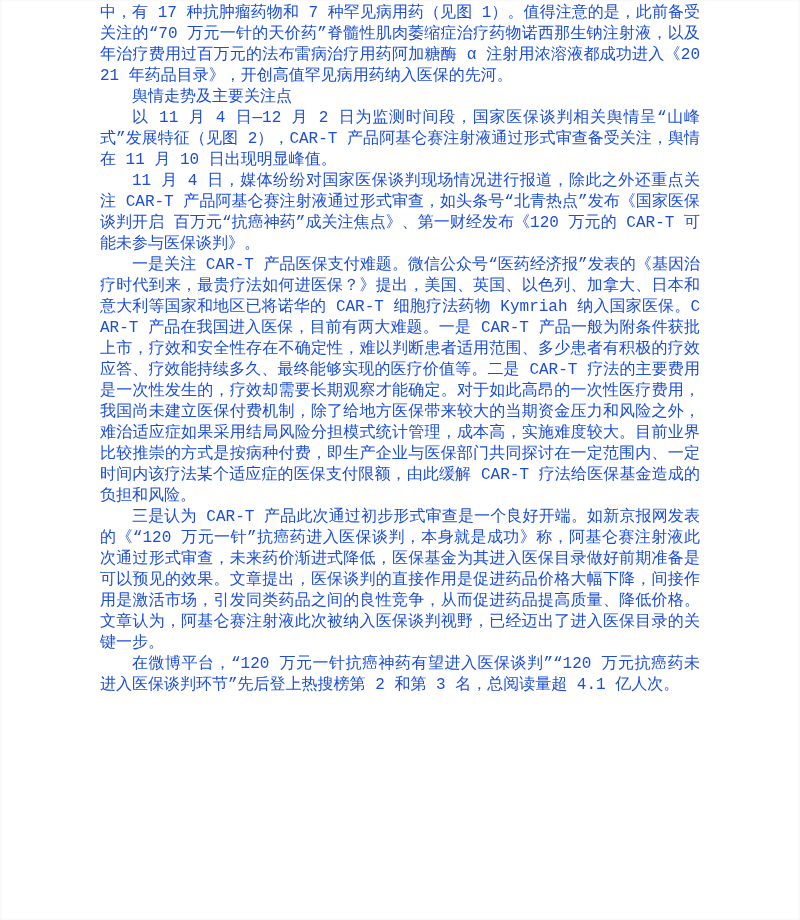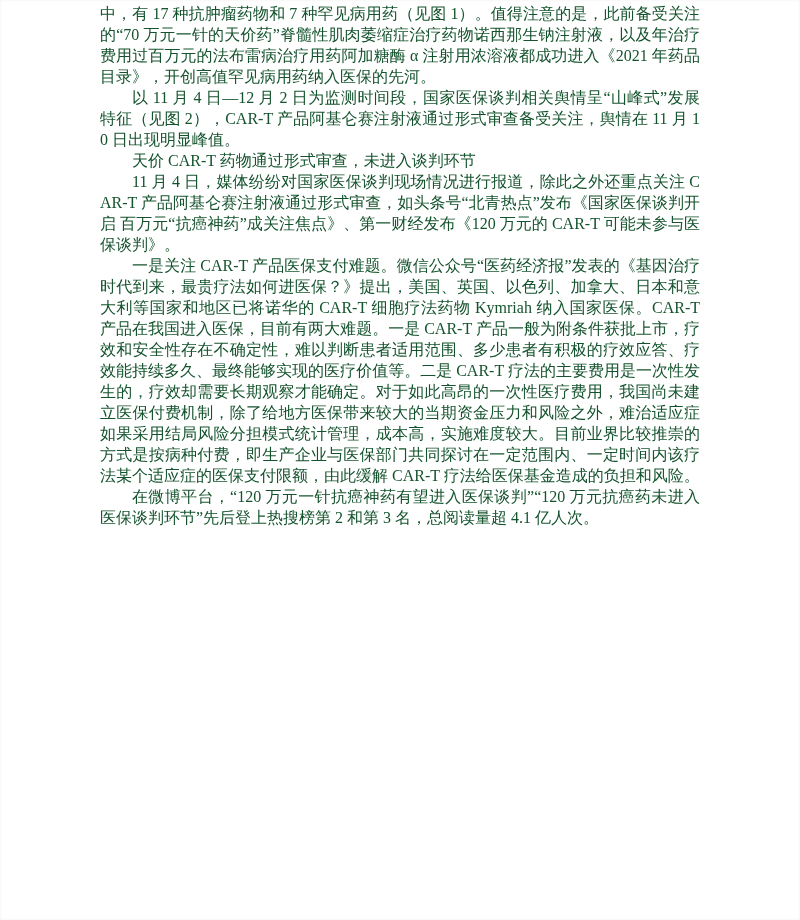--- a/index.html
+++ b/index.html
@@ -12,39 +12,40 @@
     height: 920px;
     overflow: hidden;
   }
   .page {
     box-sizing: border-box;
     width: 800px;
     height: 920px;
     padding: 3px 100px 0 100px;
     background: #ffffff;
     box-shadow: inset 0 0 3px rgba(0,0,0,0.07);
-    font-family: Liberation Serif, serif;
+    font-family: Liberation Mono, monospace;
     font-size: 16px;
     line-height: 21px;
-    color: #14532d;
+    color: #1d4ed8;
     text-align: justify;
   }
   .para {
     margin: 0;
     padding: 0;
     text-indent: 2em;
     word-break: break-all;
   }
   .para.cont {
     text-indent: 0;
   }
 </style>
 </head>
 <body>
 
 <div class="page">
   <p class="para cont">中，有 17 种抗肿瘤药物和 7 种罕见病用药（见图 1）。值得注意的是，此前备受关注的“70 万元一针的天价药”脊髓性肌肉萎缩症治疗药物诺西那生钠注射液，以及年治疗费用过百万元的法布雷病治疗用药阿加糖酶 α 注射用浓溶液都成功进入《2021 年药品目录》，开创高值罕见病用药纳入医保的先河。</p>
+  <p class="para">舆情走势及主要关注点</p>
   <p class="para">以 11 月 4 日—12 月 2 日为监测时间段，国家医保谈判相关舆情呈“山峰式”发展特征（见图 2），CAR-T 产品阿基仑赛注射液通过形式审查备受关注，舆情在 11 月 10 日出现明显峰值。</p>
-  <p class="para">天价 CAR-T 药物通过形式审查，未进入谈判环节</p>
   <p class="para">11 月 4 日，媒体纷纷对国家医保谈判现场情况进行报道，除此之外还重点关注 CAR-T 产品阿基仑赛注射液通过形式审查，如头条号“北青热点”发布《国家医保谈判开启 百万元“抗癌神药”成关注焦点》、第一财经发布《120 万元的 CAR-T 可能未参与医保谈判》。</p>
   <p class="para">一是关注 CAR-T 产品医保支付难题。微信公众号“医药经济报”发表的《基因治疗时代到来，最贵疗法如何进医保？》提出，美国、英国、以色列、加拿大、日本和意大利等国家和地区已将诺华的 CAR-T 细胞疗法药物 Kymriah 纳入国家医保。CAR-T 产品在我国进入医保，目前有两大难题。一是 CAR-T 产品一般为附条件获批上市，疗效和安全性存在不确定性，难以判断患者适用范围、多少患者有积极的疗效应答、疗效能持续多久、最终能够实现的医疗价值等。二是 CAR-T 疗法的主要费用是一次性发生的，疗效却需要长期观察才能确定。对于如此高昂的一次性医疗费用，我国尚未建立医保付费机制，除了给地方医保带来较大的当期资金压力和风险之外，难治适应症如果采用结局风险分担模式统计管理，成本高，实施难度较大。目前业界比较推崇的方式是按病种付费，即生产企业与医保部门共同探讨在一定范围内、一定时间内该疗法某个适应症的医保支付限额，由此缓解 CAR-T 疗法给医保基金造成的负担和风险。</p>
+  <p class="para">三是认为 CAR-T 产品此次通过初步形式审查是一个良好开端。如新京报网发表的《“120 万元一针”抗癌药进入医保谈判，本身就是成功》称，阿基仑赛注射液此次通过形式审查，未来药价渐进式降低，医保基金为其进入医保目录做好前期准备是可以预见的效果。文章提出，医保谈判的直接作用是促进药品价格大幅下降，间接作用是激活市场，引发同类药品之间的良性竞争，从而促进药品提高质量、降低价格。文章认为，阿基仑赛注射液此次被纳入医保谈判视野，已经迈出了进入医保目录的关键一步。</p>
   <p class="para">在微博平台，“120 万元一针抗癌神药有望进入医保谈判”“120 万元抗癌药未进入医保谈判环节”先后登上热搜榜第 2 和第 3 名，总阅读量超 4.1 亿人次。</p>
 </div>
 
 </body></html>

